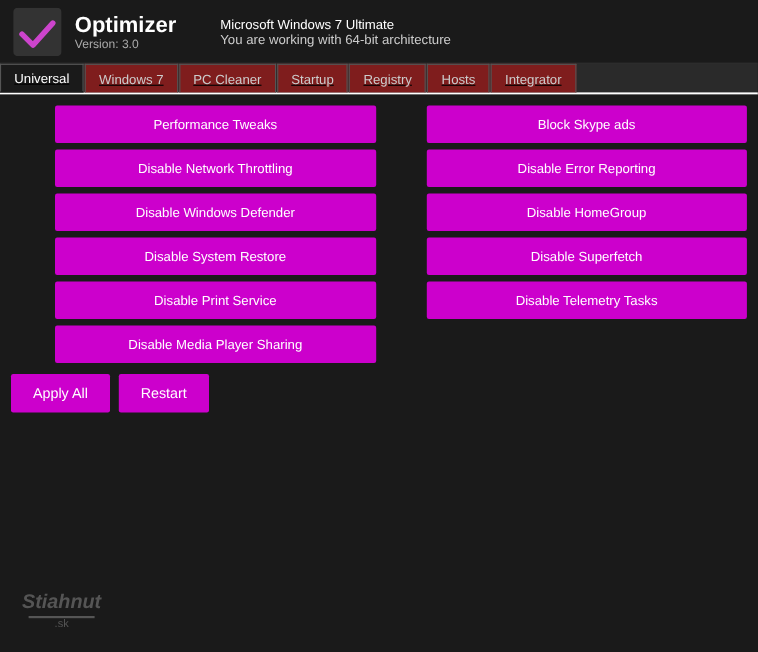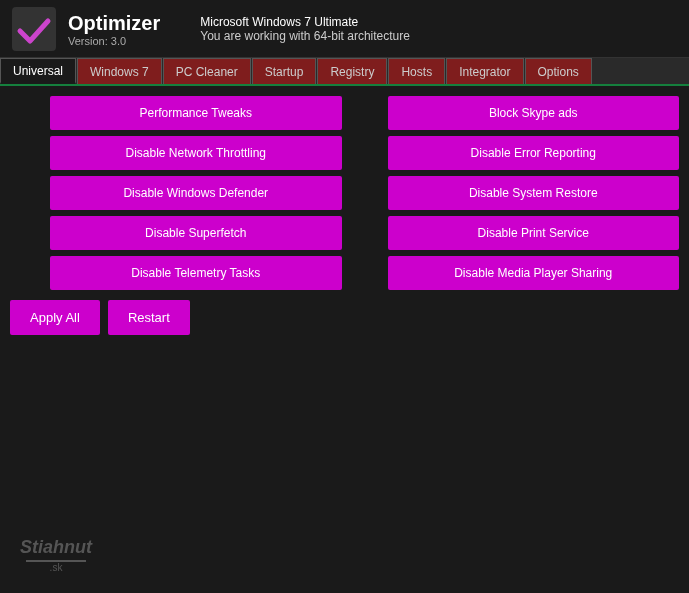--- a/index.html
+++ b/index.html
@@ -51,22 +51,23 @@
     }
     #arch-info {
       color: #cccccc;
       font-size: 12px;
     }
 
     
     #tab-bar {
       display: flex;
       background: #2a2a2a;
-      border-bottom: 2px solid #15803d;
+      border-bottom: 2px solid #ffffff;
       height: 28px;
+      text-decoration: underline;
     }
     .tab {
       padding: 4px 12px;
       font-size: 12px;
       color: #cccccc;
       cursor: pointer;
       border: 1px solid #555;
       border-bottom: none;
       background: #7f1d1d;
       margin-right: 1px;
@@ -172,30 +173,30 @@
 </div>
 
 <div id="tab-bar">
   <div class="tab active">Universal</div>
   <div class="tab">Windows 7</div>
   <div class="tab">PC Cleaner</div>
   <div class="tab">Startup</div>
   <div class="tab">Registry</div>
   <div class="tab">Hosts</div>
   <div class="tab">Integrator</div>
-  <div class="tab">Options</div>
 </div>
 
 <div id="main-content">
   <div id="button-grid">
     <button class="action-btn">Performance Tweaks</button>
     <button class="action-btn">Block Skype ads</button>
     <button class="action-btn">Disable Network Throttling</button>
     <button class="action-btn">Disable Error Reporting</button>
     <button class="action-btn">Disable Windows Defender</button>
+    <button class="action-btn">Disable HomeGroup</button>
     <button class="action-btn">Disable System Restore</button>
     <button class="action-btn">Disable Superfetch</button>
     <button class="action-btn">Disable Print Service</button>
     <button class="action-btn">Disable Telemetry Tasks</button>
     <button class="action-btn">Disable Media Player Sharing</button>
   </div>
 
   <div id="action-row">
     <button class="bottom-btn">Apply All</button>
     <button class="bottom-btn">Restart</button>

